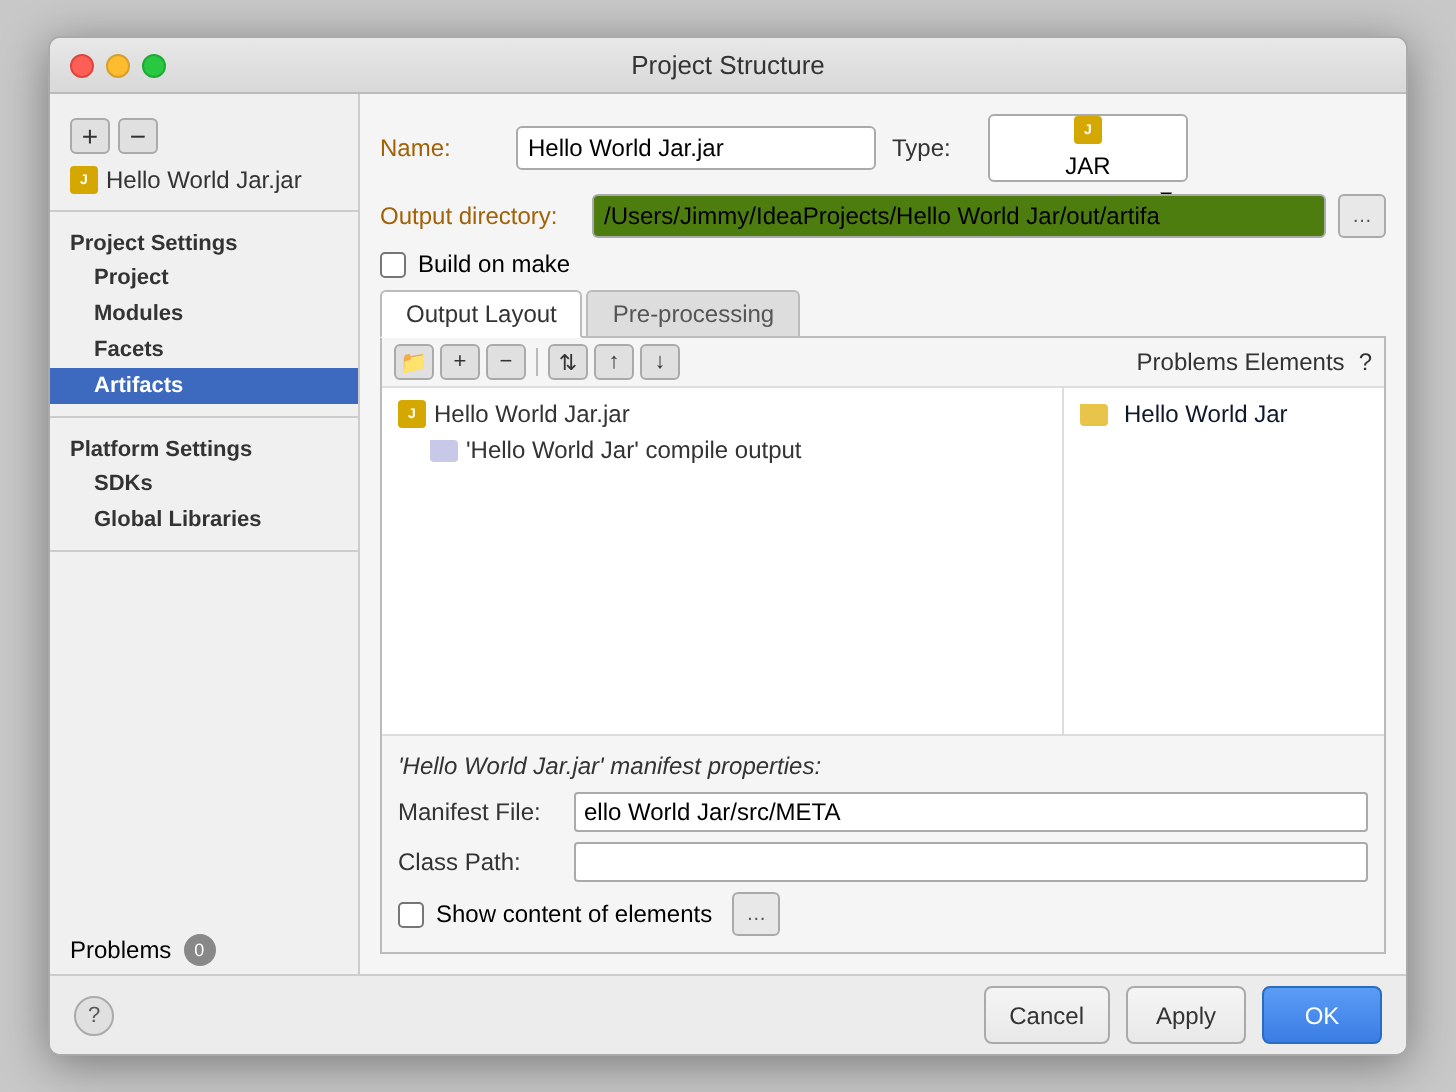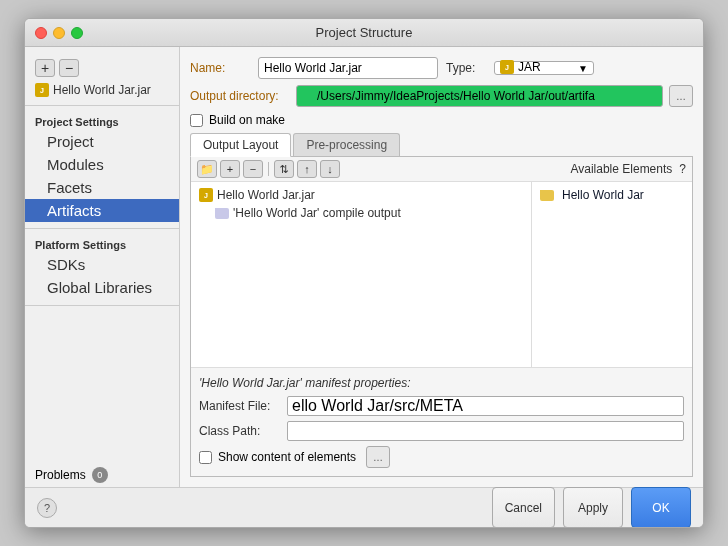--- a/index.html
+++ b/index.html
@@ -68,23 +68,24 @@
       flex-direction: column;
     }
     .sidebar-section-header {
       font-size: 11px;
       font-weight: 600;
       color: #333;
       padding: 4px 10px 2px 10px;
     }
     .sidebar-item {
       padding: 3px 10px 3px 22px;
-      font-size: 15px;
-      color: #333;
-      cursor: pointer;
+      font-size: 11px;
+      color: #333;
+      cursor: pointer;
+      font-weight: bold;
     }
     .sidebar-item.selected {
       background: #3d6abf;
       color: white;
     }
     .sidebar-add-remove {
       display: flex;
       gap: 4px;
       padding: 4px 10px;
     }
@@ -155,47 +156,48 @@
       height: 22px;
       border: 1px solid #aaa;
       border-radius: 3px;
       padding: 0 5px;
       font-size: 12px;
       background: white;
       outline: none;
     }
     .name-input { width: 180px; }
     .type-select {
-      height: 14px;
+      height: 34px;
       border: 1px solid #aaa;
       border-radius: 3px;
       padding: 0 5px;
       font-size: 12px;
       background: white;
       min-width: 100px;
       display: flex;
-      align-items: flex-end;
+      align-items: center;
       gap: 4px;
       cursor: pointer;
+      flex-direction: column;
     }
     .type-label { font-size: 12px; color: #333; min-width: 40px; }
     .output-row {
       display: flex;
       align-items: center;
       margin-bottom: 6px;
       gap: 6px;
     }
     .output-input {
       flex: 1;
       height: 22px;
       border: 1px solid #aaa;
       border-radius: 3px;
-      padding: 0 20px;
-      font-size: 12px;
-      background: #22c55e;
+      padding: 0 5px;
+      font-size: 12px;
+      background: #4d7c0f;
       outline: none;
     }
     .browse-btn {
       width: 24px;
       height: 22px;
       border: 1px solid #aaa;
       border-radius: 3px;
       background: #e8e8e8;
       display: flex;
       align-items: center;
@@ -341,21 +343,21 @@
       font-size: 12px;
       color: #333;
       min-width: 80px;
     }
     .manifest-input {
       flex: 1;
       height: 20px;
       border: 1px solid #aaa;
       border-radius: 2px;
       padding: 0 4px;
-      font-size: 16px;
+      font-size: 12px;
       background: white;
       outline: none;
     }
     .show-content-row {
       display: flex;
       align-items: center;
       gap: 6px;
       margin-top: 4px;
     }
     .bottom-bar {
@@ -378,21 +380,21 @@
       justify-content: center;
       font-size: 11px;
       color: #555;
       cursor: pointer;
     }
     .bottom-buttons {
       display: flex;
       gap: 8px;
     }
     .btn-cancel, .btn-apply, .btn-ok {
-      height: 41px;
+      height: 29px;
       min-width: 60px;
       border-radius: 4px;
       border: 1px solid #aaa;
       font-size: 12px;
       cursor: pointer;
       display: flex;
       align-items: center;
       justify-content: center;
       padding: 0 12px;
     }
@@ -499,21 +501,21 @@
       <div class="artifact-panel">
 
         <div class="artifact-toolbar">
           <div class="artifact-toolbar-btn">📁</div>
           <div class="artifact-toolbar-btn">+</div>
           <div class="artifact-toolbar-btn">−</div>
           <div class="artifact-toolbar-sep"></div>
           <div class="artifact-toolbar-btn">⇅</div>
           <div class="artifact-toolbar-btn">↑</div>
           <div class="artifact-toolbar-btn">↓</div>
-          <span class="available-elements-label">Available Elements</span>
+          <span class="available-elements-label">Problems Elements</span>
           <span style="font-size:12px;color:#333;margin-left:4px;cursor:pointer;">?</span>
         </div>
 
         <div class="artifact-content">
           <div class="artifact-tree">
             <div class="tree-item">
               <span class="jar-file-icon">J</span>
               <span>Hello World Jar.jar</span>
             </div>
             <div class="tree-item tree-item-child">

